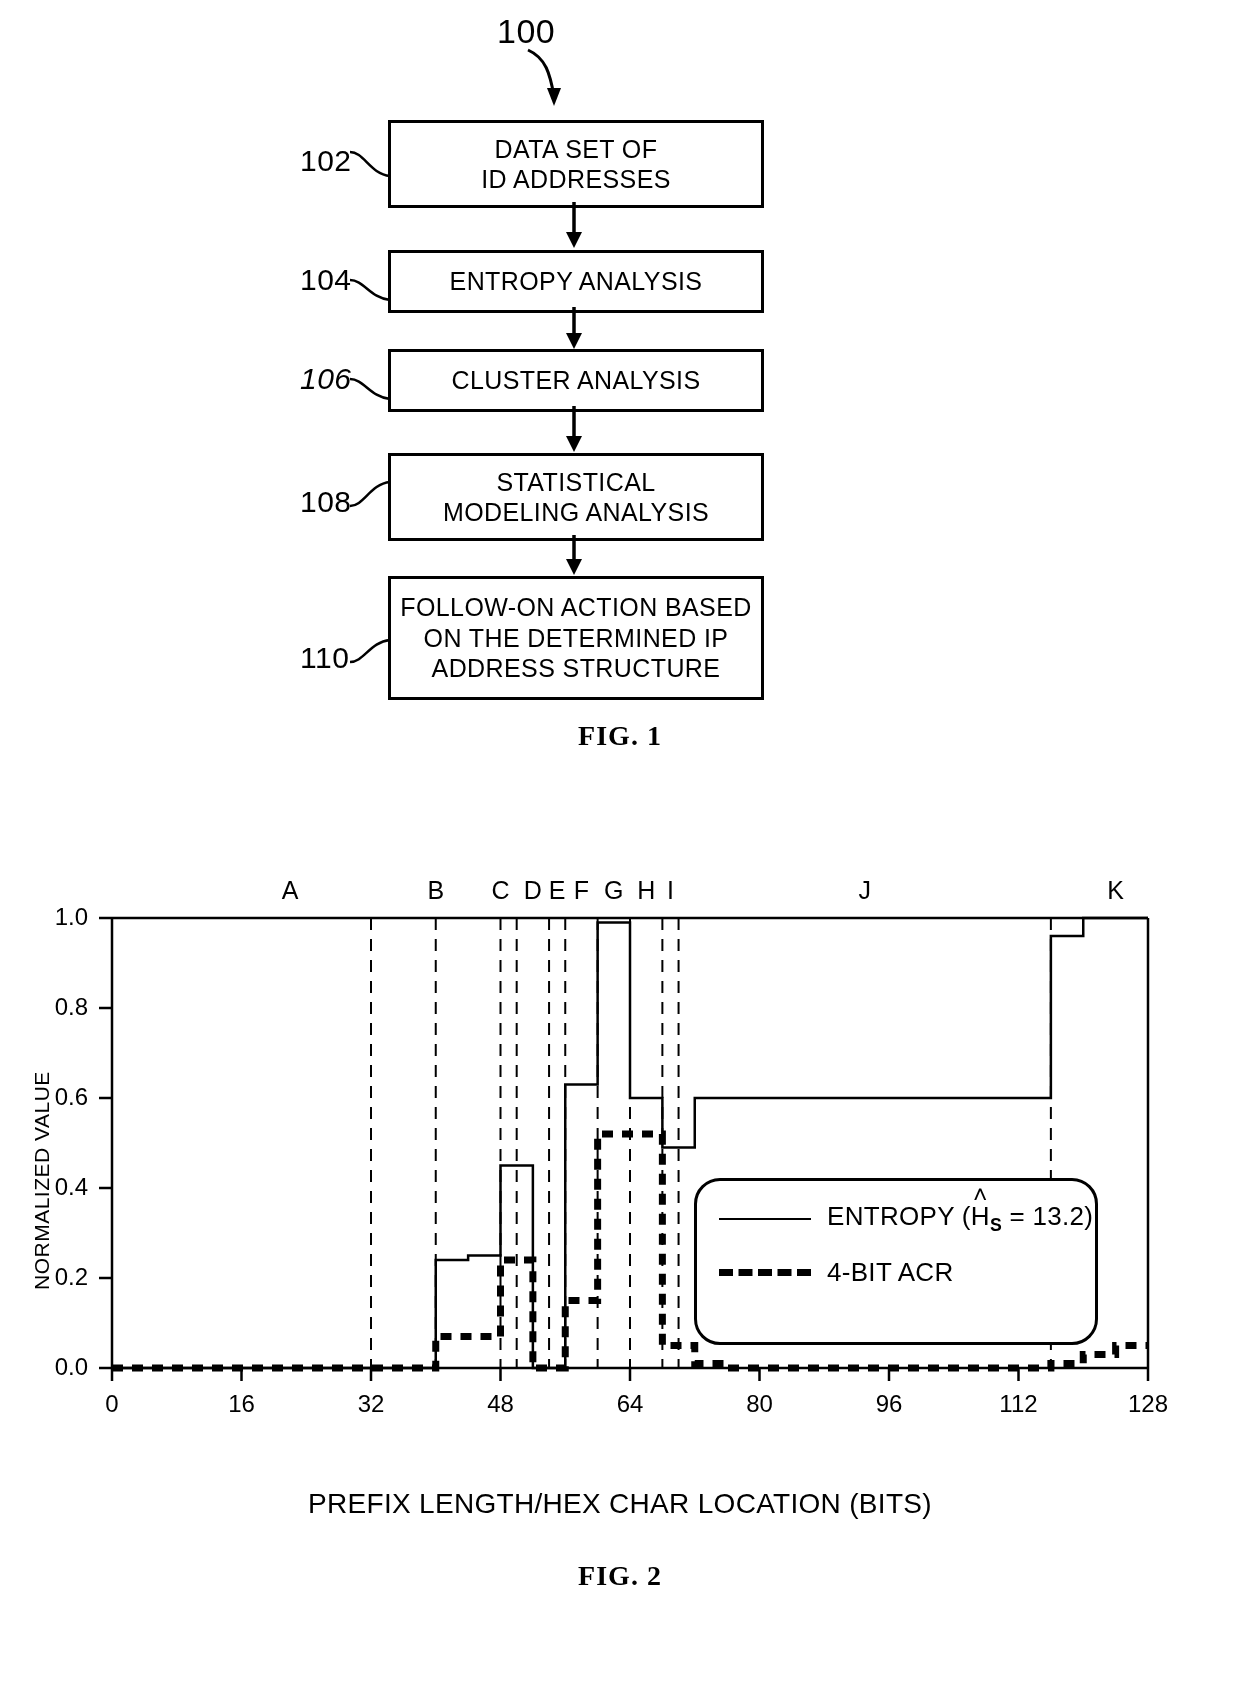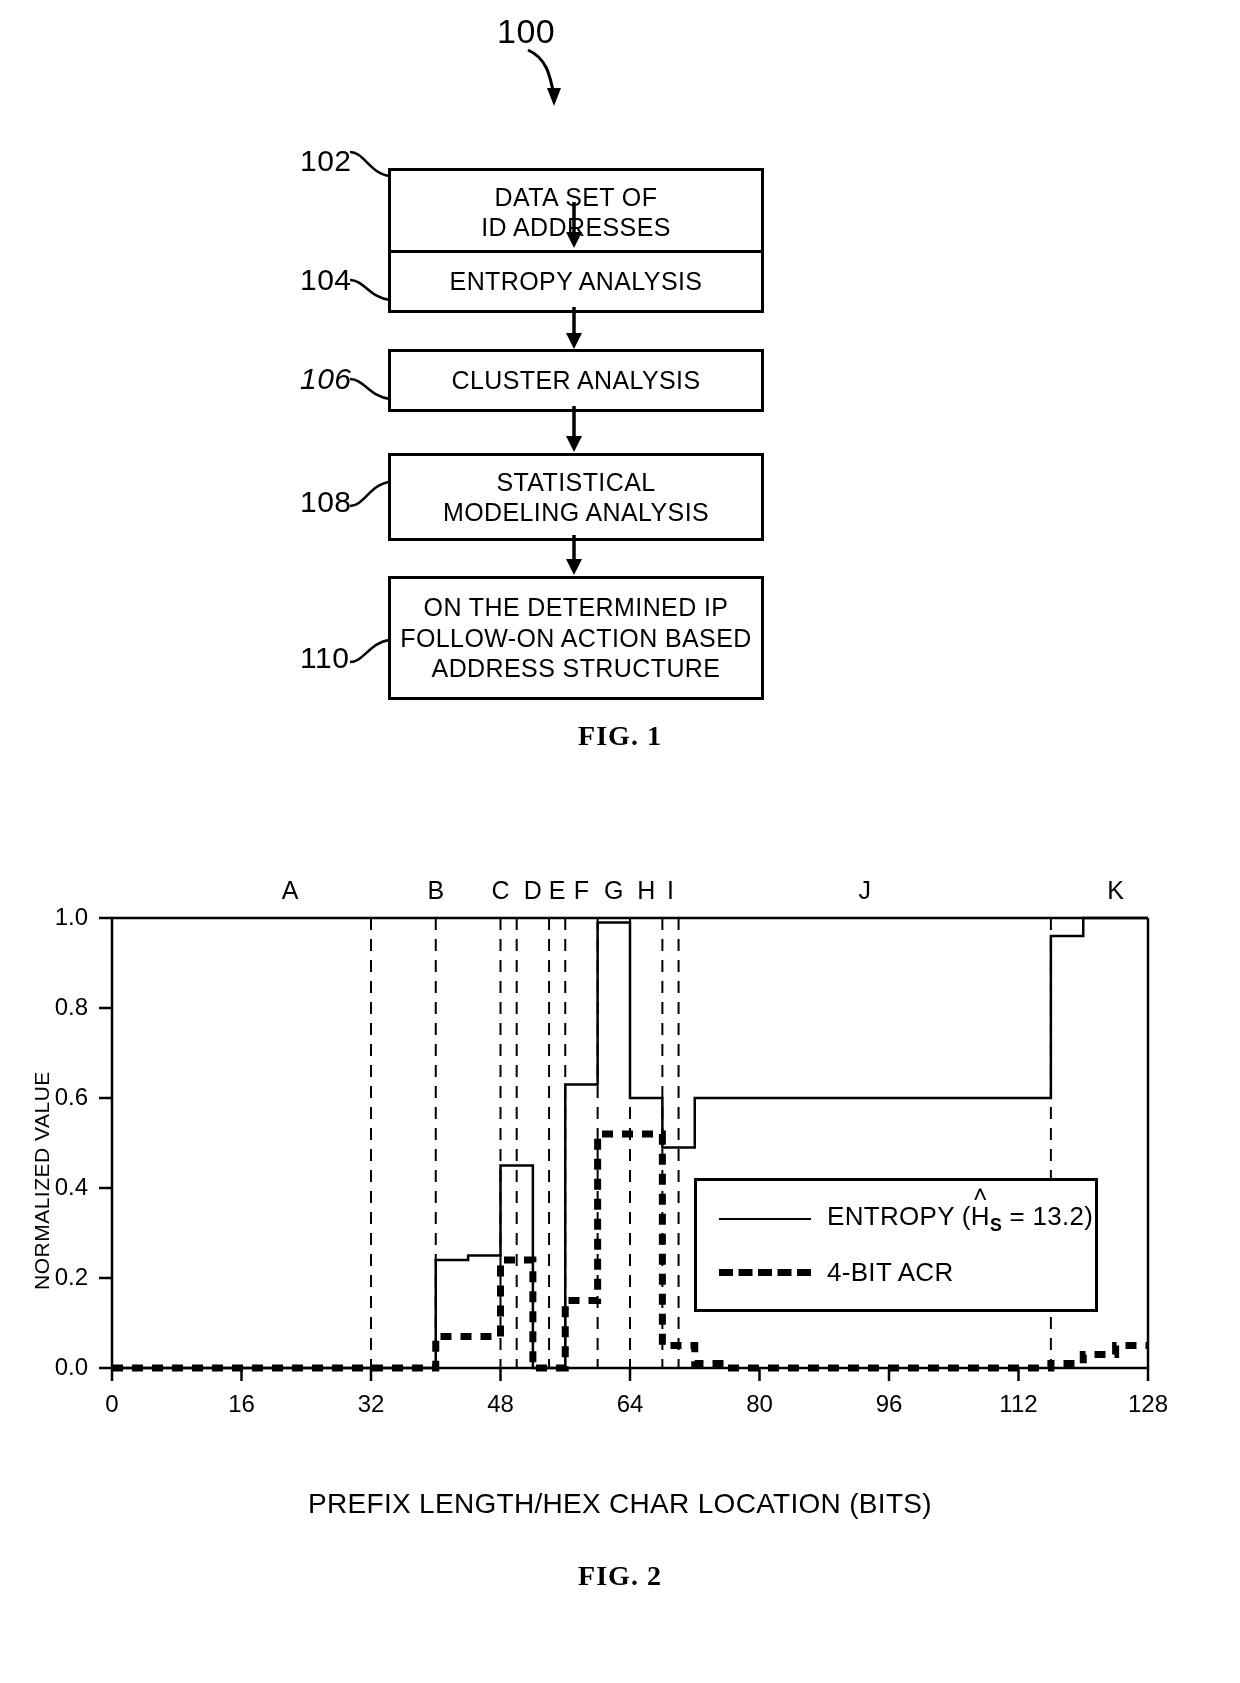--- a/index.html
+++ b/index.html
@@ -140,21 +140,21 @@
   <div class="ref-num" style="left:497px; top:12px; font-size:34px;">100</div>
   <svg style="position:absolute; left:520px; top:48px;" width="60" height="62" viewBox="0 0 60 62">
     <path d="M8 2 C 26 10, 30 26, 34 48" stroke="#000" stroke-width="3" fill="none"></path>
     <path d="M34 58 L27 40 L41 40 Z" fill="#000"></path>
   </svg>
 
   <div class="ref-num" style="left:300px; top:144px;">102</div>
   <svg style="position:absolute; left:348px; top:148px;" width="44" height="40" viewBox="0 0 44 40">
     <path d="M2 4 C 16 4, 22 26, 42 28" stroke="#000" stroke-width="2.5" fill="none"></path>
   </svg>
-  <div class="flowbox" style="left:388px; top:120px; width:370px; height:82px;margin-top:48px;">
+  <div class="flowbox" style="left:388px; top:120px; width:370px; height:82px;">
     <div>
       <span>DATA SET OF</span>
       <span>ID ADDRESSES</span>
     </div>
   </div>
   <svg style="position:absolute; left:560px; top:202px;" width="28" height="48" viewBox="0 0 28 48">
     <line x1="14" y1="0" x2="14" y2="34" stroke="#000" stroke-width="3.5"></line>
     <path d="M14 46 L6 30 L22 30 Z" fill="#000"></path>
   </svg>
 
@@ -200,22 +200,22 @@
     <line x1="14" y1="0" x2="14" y2="28" stroke="#000" stroke-width="3.5"></line>
     <path d="M14 40 L6 24 L22 24 Z" fill="#000"></path>
   </svg>
 
   <div class="ref-num" style="left:300px; top:641px;">110</div>
   <svg style="position:absolute; left:348px; top:634px;" width="44" height="38" viewBox="0 0 44 38">
     <path d="M2 28 C 16 28, 22 8, 42 6" stroke="#000" stroke-width="2.5" fill="none"></path>
   </svg>
   <div class="flowbox" style="left:388px; top:576px; width:370px; height:118px;">
     <div>
+      <span>FOLLOW-ON ACTION BASED</span>
       <span>ON THE DETERMINED IP</span>
-      <span>FOLLOW-ON ACTION BASED</span>
       <span>ADDRESS STRUCTURE</span>
     </div>
   </div>
 
   <div class="fig-caption" style="top:720px;">FIG. 1</div>
 </div>
 
 <div id="fig2">
 
   <div class="axis-title-y" style="left:30px; top:430px;">NORMALIZED VALUE</div>
@@ -285,21 +285,21 @@
       <div class="cluster-label" style="left: 551.438px; width: 60px; top: 16px;">F</div>
       <div class="cluster-label" style="left: 583.812px; width: 60px; top: 16px;">G</div>
       <div class="cluster-label" style="left: 616.188px; width: 60px; top: 16px;">H</div>
       <div class="cluster-label" style="left: 640.469px; width: 60px; top: 16px;">I</div>
       <div class="cluster-label" style="left: 834.719px; width: 60px; top: 16px;">J</div>
       <div class="cluster-label" style="left: 1085.62px; width: 60px; top: 16px;">K</div>
     </div>
 
   <div class="axis-title-x" style="left:0px; top:628px; width:1240px;">PREFIX LENGTH/HEX CHAR LOCATION (BITS)</div>
 
-  <div class="legend-box" style="left:694px; top:318px; width:404px; height:134px;">
+  <div class="legend-box" style="left:694px; top:318px; width:404px; height:167px;border-radius:26px;">
     <div class="legend-row" style="left:22px; top:20px;">
       <span class="legend-swatch-solid"></span>
       <span class="legend-text"><span>ENTROPY (</span><span class="hatvar"><span class="hat">˄</span><span>H</span></span><sub>S</sub><span> = 13.2)</span></span>
     </div>
     <div class="legend-row" style="left:22px; top:76px;">
       <span class="legend-swatch-dash"></span>
       <span class="legend-text">4-BIT ACR</span>
     </div>
   </div>
 

